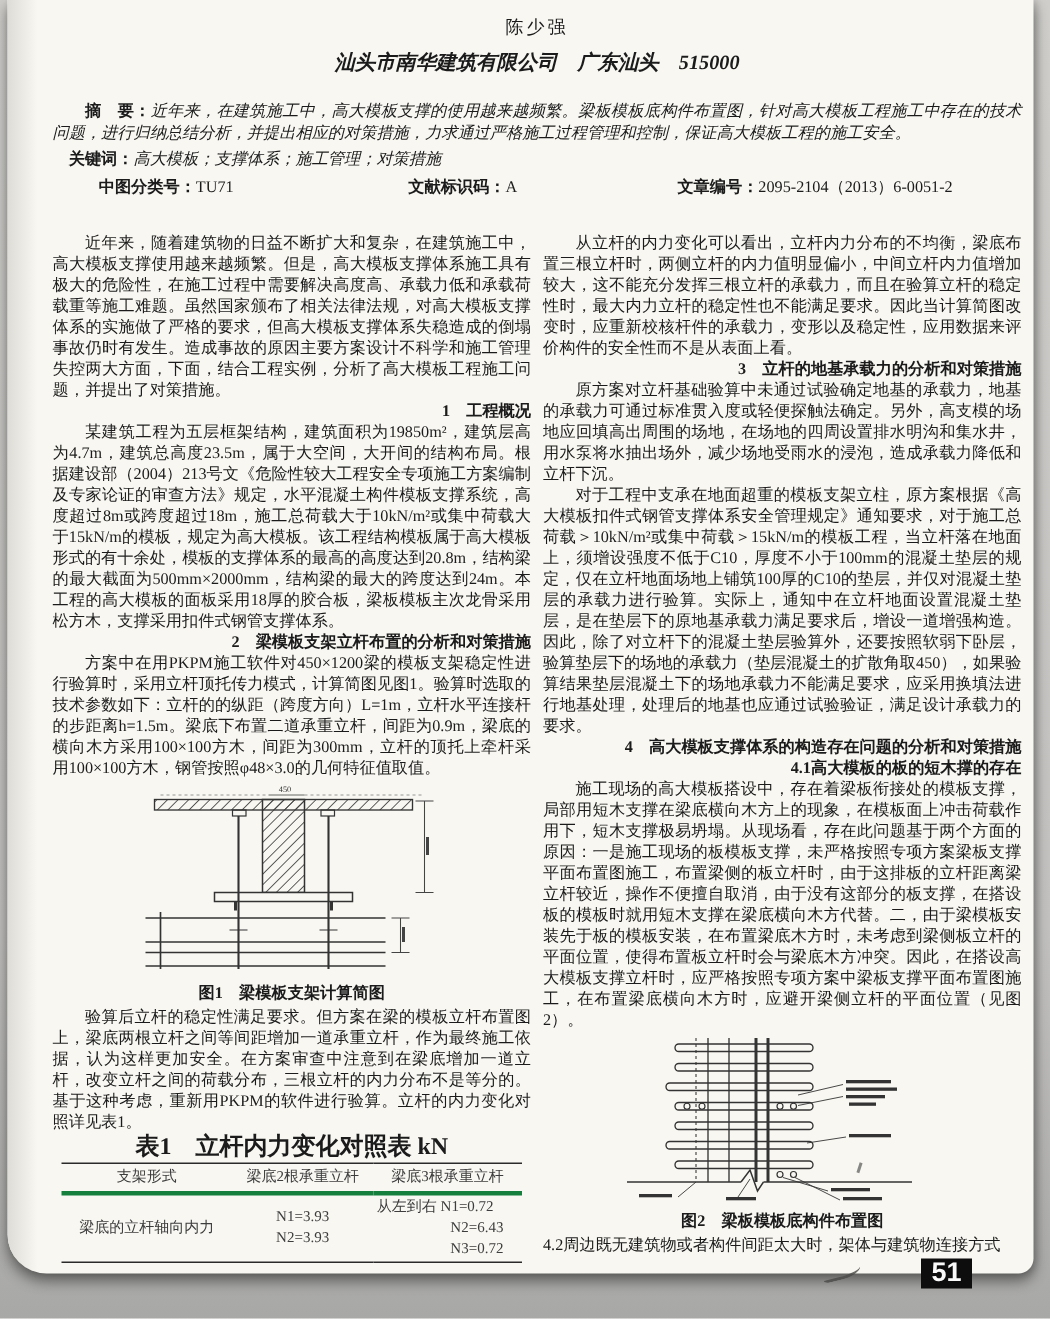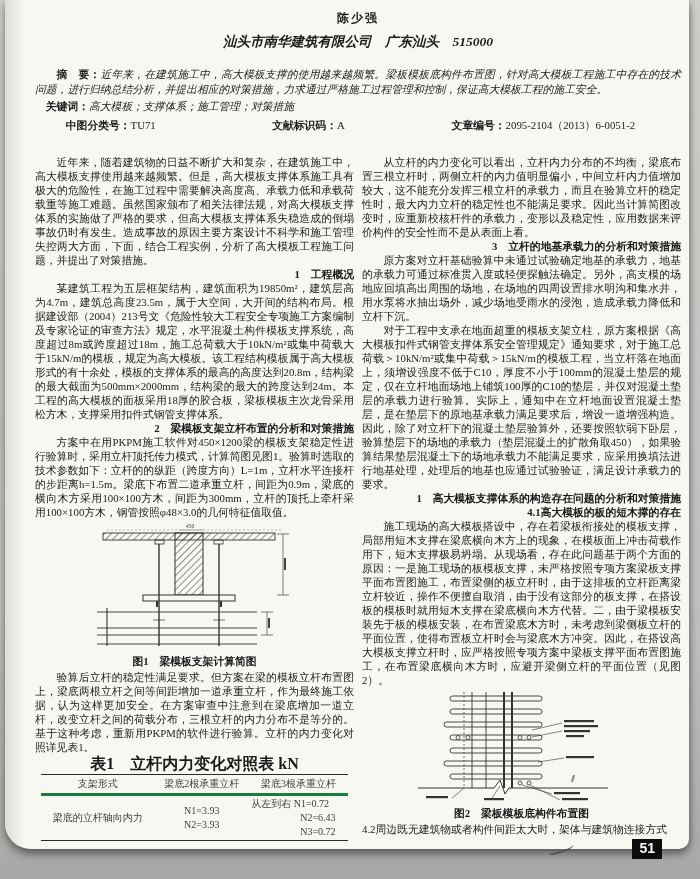--- a/index.html
+++ b/index.html
@@ -13,21 +13,21 @@
     position:absolute;top:0;left:5px;right:11px;bottom:30px;
     background:#f8f7f2;
     border-radius:0 0 10px 26px;
     box-shadow:0 5px 9px rgba(0,0,0,.45), 2px 0 4px rgba(0,0,0,.12);
     overflow:hidden;
   }
   .page::before{content:"";position:absolute;top:0;left:0;bottom:0;width:20px;
     background:linear-gradient(90deg,#dddcd6 0,rgba(248,247,242,0) 100%);pointer-events:none;}
   .inner{position:absolute;top:0;left:30px;right:8px;bottom:0;color:#1b1b1b;}
   
-  .author{ text-align:center; font-size:12px; margin-top:10px; letter-spacing:2px;font-weight:bold;}
+  .author{ text-align:center; font-size:12px; margin-top:10px; letter-spacing:2px;}
   .affil{ text-align:center; font-size:13.5px; font-weight:bold; margin-top:6px;font-style:italic;}
   .absblock{ margin-top:16px; font-size:10.8px; line-height:15px; text-align:justify; text-indent:2em;}
   .absblock .lab{ font-weight:bold; font-style:normal;margin-top:43px;}
   .absblock .val{ font-style:italic;}
   .kwline{ font-size:10.8px; line-height:15px; margin-top:2px; text-indent:1em;}
   .kwline .lab{ font-weight:bold;}
   .kwline .val{ font-style:italic;}
   .metaline{ display:flex; font-size:10.8px; line-height:15px; margin-top:4px; text-indent:1em;}
   .metaline .m1{flex:1.15;} .metaline .m2{flex:1;} .metaline .m3{flex:1.45;}
   .metaline .lab{font-weight:bold;margin-left:20px;}
@@ -45,23 +45,23 @@
   .t1title{ text-align:center; font-weight:bold; font-size:16px; margin-top:3px;}
   table.t1{ width:96%; margin:3px auto 0 auto; border-collapse:collapse; color:#3d3d3d;
     border-top:1.6px solid #2a2a2a; border-bottom:1.6px solid #2a2a2a; font-size:10px;}
   table.t1 th{ font-weight:normal; border-bottom:3px solid #15803d; padding:2px 2px; text-align:center;}
   table.t1 td{ padding:1px 2px; vertical-align:middle;}
   td.c1{text-align:center;}
   td.c2{text-align:center;}
   td.c3 .r{display:block;text-align:right;padding-right:10px;}
   td.c3 .f{display:block;text-align:left;}
   
-  .pagenum{ position:absolute; right:38px; bottom:20px; background:#0d0d0d; color:#fafafa;
+  .pagenum{ position:absolute; right:52px; bottom:20px; background:#0d0d0d; color:#fafafa;
     font-family:"Liberation Sans","DejaVu Sans",sans-serif;
-    font-size:14px; font-weight:bold; padding:1px 7px 2px 7px; line-height:17px;}
+    font-size:18px; font-weight:bold; padding:1px 7px 2px 7px; line-height:17px;}
   
   .penmark{ position:absolute; left:548px; bottom:26px; width:26px; height:8px;
     border-bottom:2px solid #4a4a48; border-radius:0 0 60% 20%; transform:rotate(-14deg); opacity:.8;}
   .tickmark{ position:absolute; left:567px; top:775px; width:2px; height:7px; background:#555; transform:rotate(18deg); opacity:.7;}
 </style>
 </head>
 <body>
 
 <div class="page">
   <div class="inner">
@@ -164,21 +164,21 @@
             </tr>
           </tbody>
         </table>
       </div>
 
       <div class="col">
         <p class="p">从立杆的内力变化可以看出，立杆内力分布的不均衡，梁底布置三根立杆时，两侧立杆的内力值明显偏小，中间立杆内力值增加较大，这不能充分发挥三根立杆的承载力，而且在验算立杆的稳定性时，最大内力立杆的稳定性也不能满足要求。因此当计算简图改变时，应重新校核杆件的承载力，变形以及稳定性，应用数据来评价构件的安全性而不是从表面上看。</p>
         <p class="h">3　立杆的地基承载力的分析和对策措施</p>
         <p class="p">原方案对立杆基础验算中未通过试验确定地基的承载力，地基的承载力可通过标准贯入度或轻便探触法确定。另外，高支模的场地应回填高出周围的场地，在场地的四周设置排水明沟和集水井，用水泵将水抽出场外，减少场地受雨水的浸泡，造成承载力降低和立杆下沉。</p>
         <p class="p">对于工程中支承在地面超重的模板支架立柱，原方案根据《高大模板扣件式钢管支撑体系安全管理规定》通知要求，对于施工总荷载＞10kN/m²或集中荷载＞15kN/m的模板工程，当立杆落在地面上，须增设强度不低于C10，厚度不小于100mm的混凝土垫层的规定，仅在立杆地面场地上铺筑100厚的C10的垫层，并仅对混凝土垫层的承载力进行验算。实际上，通知中在立杆地面设置混凝土垫层，是在垫层下的原地基承载力满足要求后，增设一道增强构造。因此，除了对立杆下的混凝土垫层验算外，还要按照软弱下卧层，验算垫层下的场地的承载力（垫层混凝土的扩散角取450），如果验算结果垫层混凝土下的场地承载力不能满足要求，应采用换填法进行地基处理，处理后的地基也应通过试验验证，满足设计承载力的要求。</p>
-        <p class="h">1　高大模板支撑体系的构造存在问题的分析和对策措施</p>
+        <p class="h">4　高大模板支撑体系的构造存在问题的分析和对策措施</p>
         <p class="h">4.1高大模板的板的短木撑的存在</p>
         <p class="p">施工现场的高大模板搭设中，存在着梁板衔接处的模板支撑，局部用短木支撑在梁底横向木方上的现象，在模板面上冲击荷载作用下，短木支撑极易坍塌。从现场看，存在此问题基于两个方面的原因：一是施工现场的板模板支撑，未严格按照专项方案梁板支撑平面布置图施工，布置梁侧的板立杆时，由于这排板的立杆距离梁立杆较近，操作不便擅自取消，由于没有这部分的板支撑，在搭设板的模板时就用短木支撑在梁底横向木方代替。二，由于梁模板安装先于板的模板安装，在布置梁底木方时，未考虑到梁侧板立杆的平面位置，使得布置板立杆时会与梁底木方冲突。因此，在搭设高大模板支撑立杆时，应严格按照专项方案中梁板支撑平面布置图施工，在布置梁底横向木方时，应避开梁侧立杆的平面位置（见图2）。</p>
 
         <div class="figwrap">
           <svg width="220" height="112" viewBox="0 0 220 112" aria-hidden="true">
 
             <g fill="none" stroke="#333" stroke-width="0.9">
               <rect x="38" y="6" width="92" height="5" rx="2.5"></rect>
               <rect x="38" y="19" width="92" height="5" rx="2.5"></rect>
               <rect x="32" y="32" width="98" height="5" rx="2.5"></rect>

